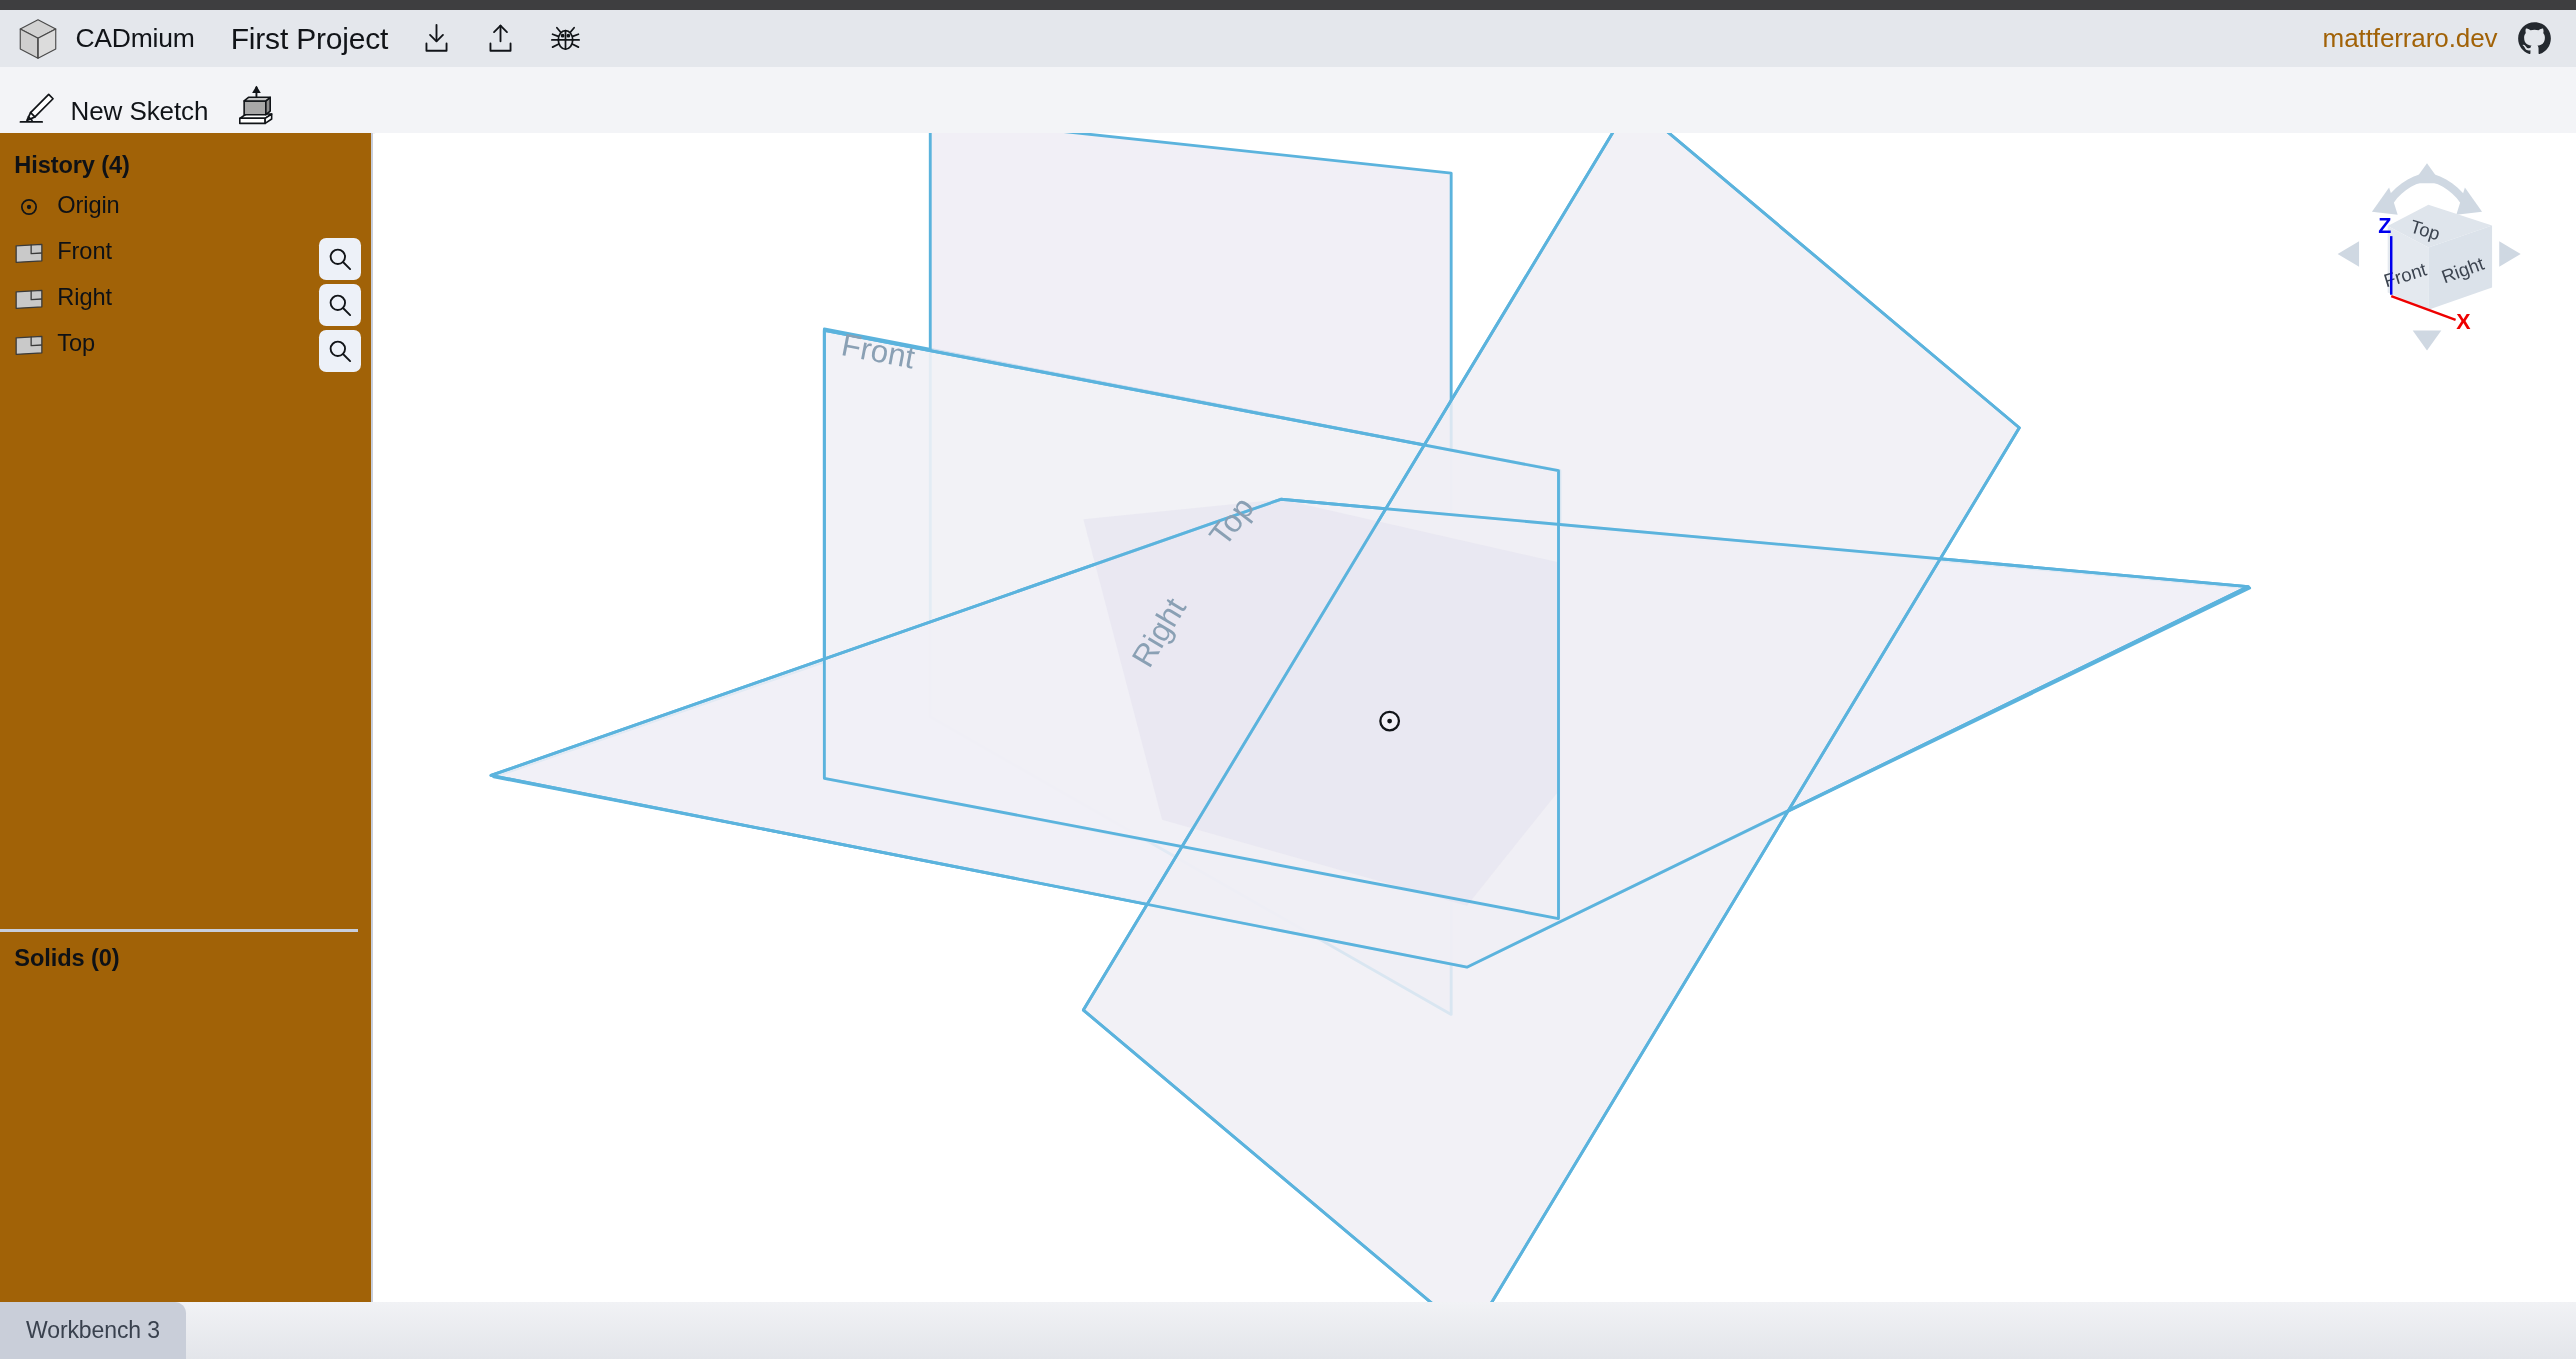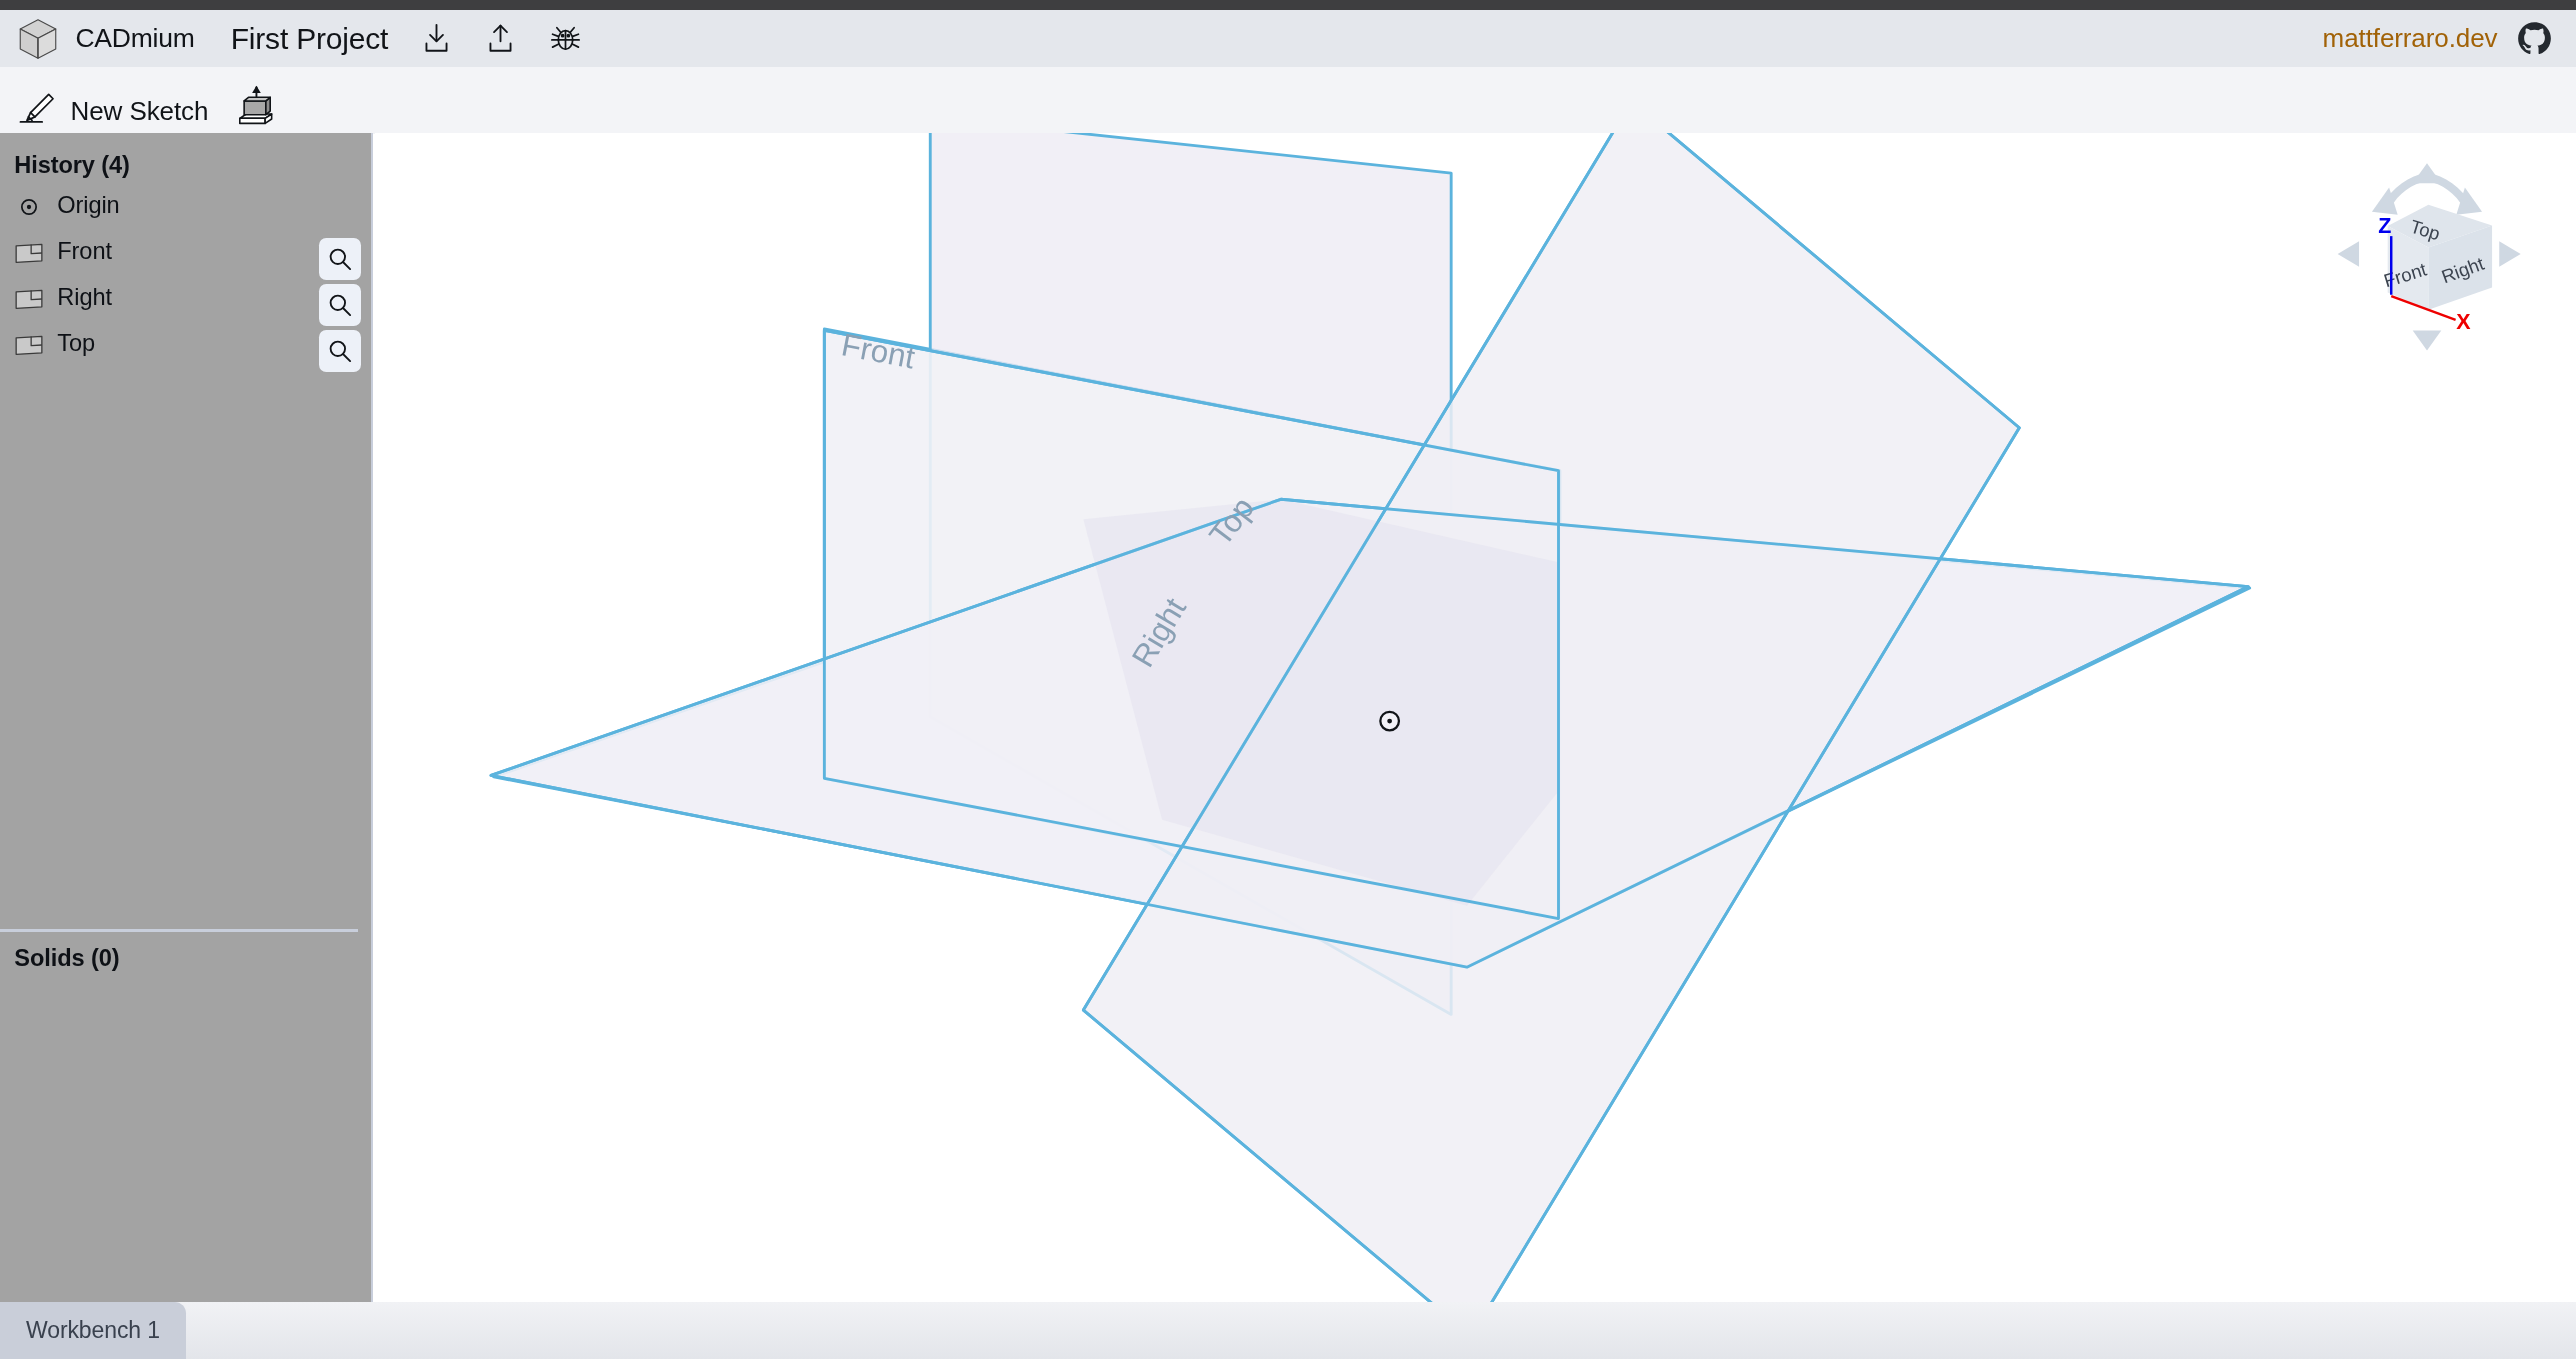--- a/index.html
+++ b/index.html
@@ -68,21 +68,21 @@
   .tool-label {
     font-size: 26px; color: #111418; margin-left: 10px;
     white-space: nowrap; letter-spacing: -0.1px;
   }
   .tool-btn.icon-only { padding: 0 8.6px; margin-left: 10px; }
 
   
   .sidebar {
     position: absolute; left: 0; top: 133px;
     width: 373px; height: 1169px;
-    background: #a3a3a3;
+    background: #a16207;
     border-right: 2.1px solid #c8cedb;
   }
   .panel-heading {
     font-size: 23.6px; font-weight: bold; color: #0e1116;
     padding: 18.6px 0 0 14.3px; letter-spacing: -0.1px;
   }
   .hist-list { margin-top: 13px; }
   .hist-row {
     display: flex; align-items: flex-start;
     height: 46px; padding: 0 10px 0 14.3px; cursor: pointer;
@@ -426,18 +426,18 @@
         <line x1="115" y1="222" x2="115" y2="140" stroke="#0000ee" stroke-width="3.4"></line>
         <line x1="115" y1="224" x2="205" y2="257" stroke="#ee0000" stroke-width="3.4"></line>
         <text class="vc-axis-label" x="106" y="135" fill="#0000ee" text-anchor="middle">Z</text>
         <text class="vc-axis-label" x="216" y="270" fill="#ee0000" text-anchor="middle">X</text>
       </svg>
     </div>
   </div>
 
   <div class="bottombar">
     <div class="wb-tab">
-      <span class="wb-tab-label">Workbench 1</span>
+      <span class="wb-tab-label">Workbench 3</span>
     </div>
   </div>
 
 </div>
 
 
 </body></html>

